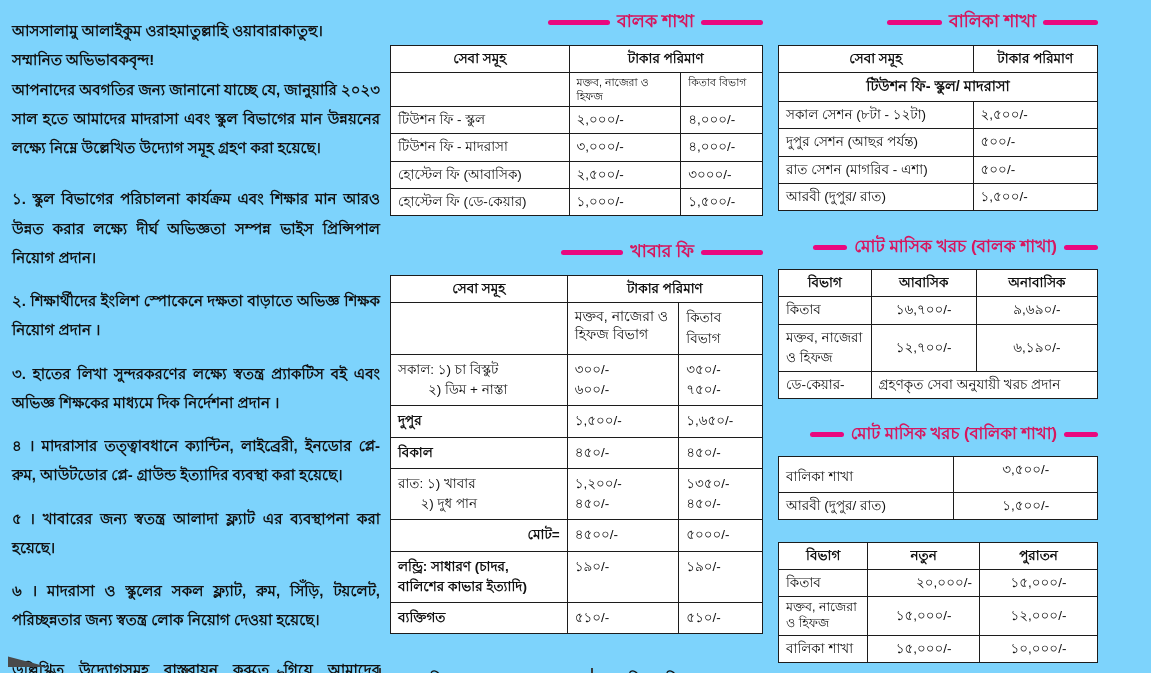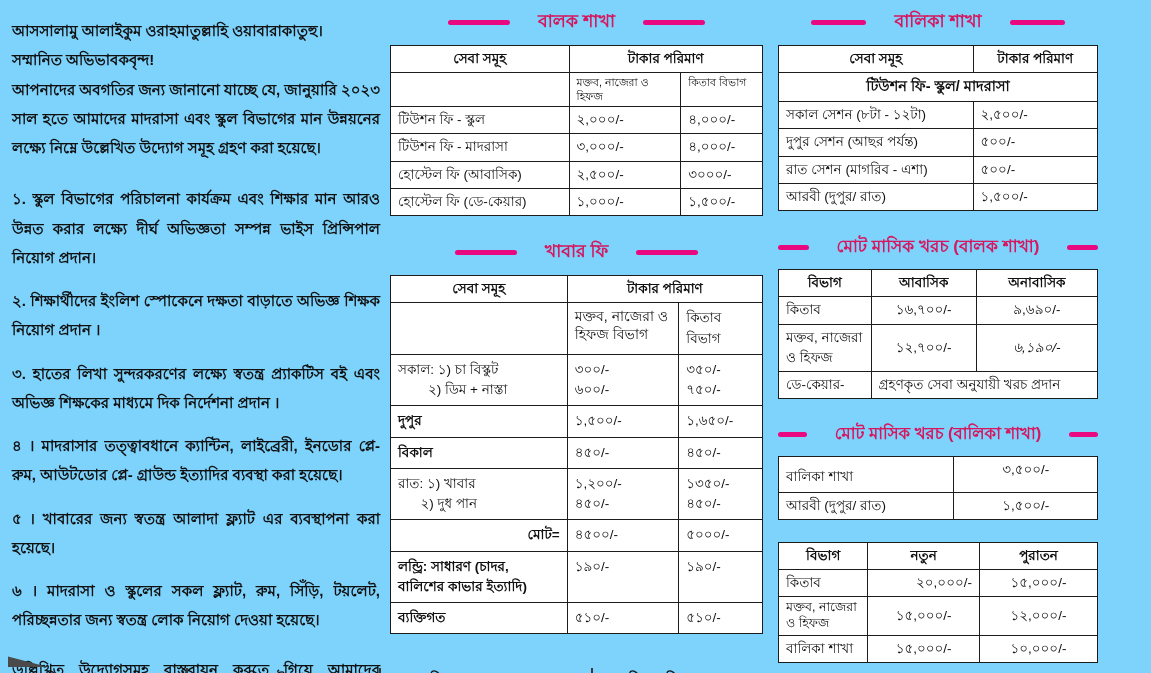--- a/index.html
+++ b/index.html
@@ -13,21 +13,21 @@
   .col-right{left:778px; top:8px; width:320px;}
 
   
   .para{font-size:15px; line-height:1.95; text-align:justify; font-weight:bold; margin:0 0 6px 0;}
   .para.tight{margin:0;}
   .points{margin-top:22px;}
   .point{font-size:15px; line-height:1.95; text-align:justify; font-weight:bold; margin:0 0 14px 0;}
   .closing{margin-top:20px;}
 
   
-  .sec-title{display:flex; align-items:center; justify-content:center; gap:28px; margin:0 0 8px 0;}
+  .sec-title{display:flex; align-items:center; justify-content:flex-end; gap:7px; margin:0 0 8px 0;}
   .sec-title .line{height:5px; width:62px; background:#e9087f; border-radius:3px;}
   .sec-title.longt .line{width:34px;}
   .sec-title .t{color:#d6175f; font-weight:bold; font-size:17.5px; white-space:nowrap;}
 
   
   table{border-collapse:collapse; background:#fff; width:100%;}
   table, td, th{border:1.6px solid #1c1c1c;}
   td, th{padding:3px 7px; font-size:13.5px; line-height:1.5; text-align:left; vertical-align:top; font-weight:normal;}
   th{font-weight:bold; text-align:center;}
   .small{font-size:10.8px; line-height:1.25;}
@@ -259,21 +259,21 @@
         <th>অনাবাসিক</th>
       </tr>
       <tr>
         <td>কিতাব</td>
         <td class="num" style="text-align:center;">১৬,৭০০/-</td>
         <td class="num" style="text-align:center;">৯,৬৯০/-</td>
       </tr>
       <tr>
         <td>মক্তব, নাজেরা ও হিফজ</td>
         <td class="num" style="text-align:center; vertical-align:middle;">১২,৭০০/-</td>
-        <td class="num" style="text-align:center; vertical-align:middle;font-style:italic;">৬,১৯০/-</td>
+        <td class="num" style="text-align:center; vertical-align:middle;">৬,১৯০/-</td>
       </tr>
       <tr>
         <td>ডে-কেয়ার-</td>
         <td colspan="2">গ্রহণকৃত সেবা অনুযায়ী খরচ প্রদান</td>
       </tr>
     </tbody>
       </table>
 
     <div class="sec-title longt">
       <span class="line"></span>

